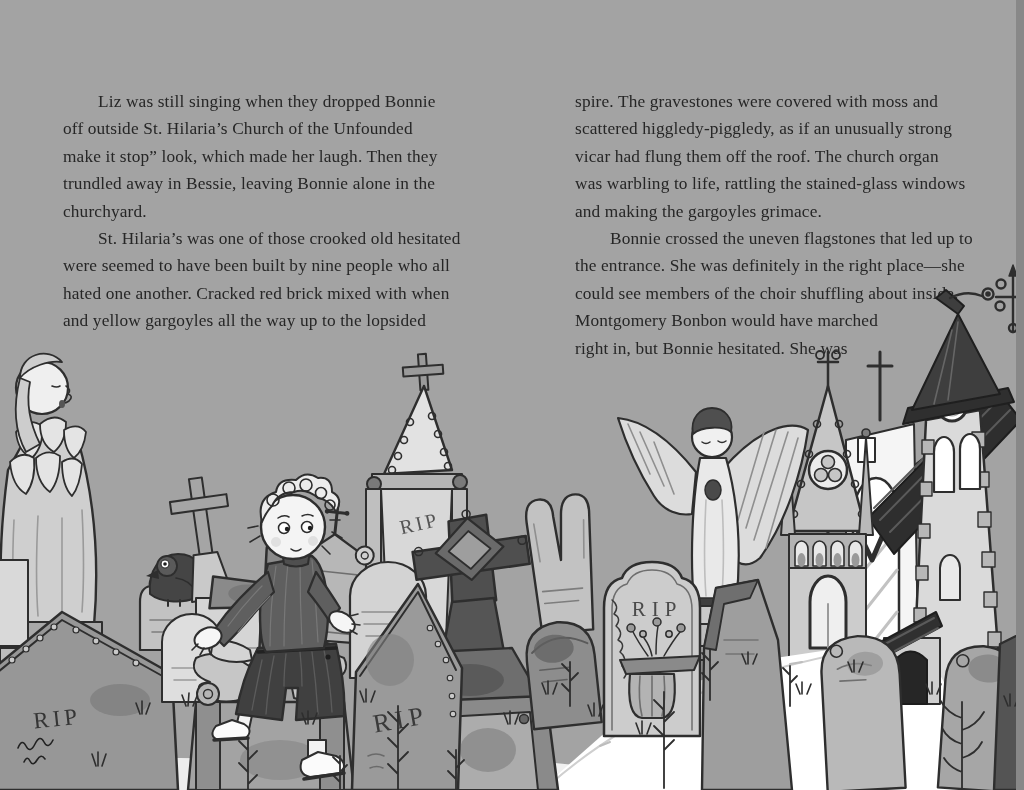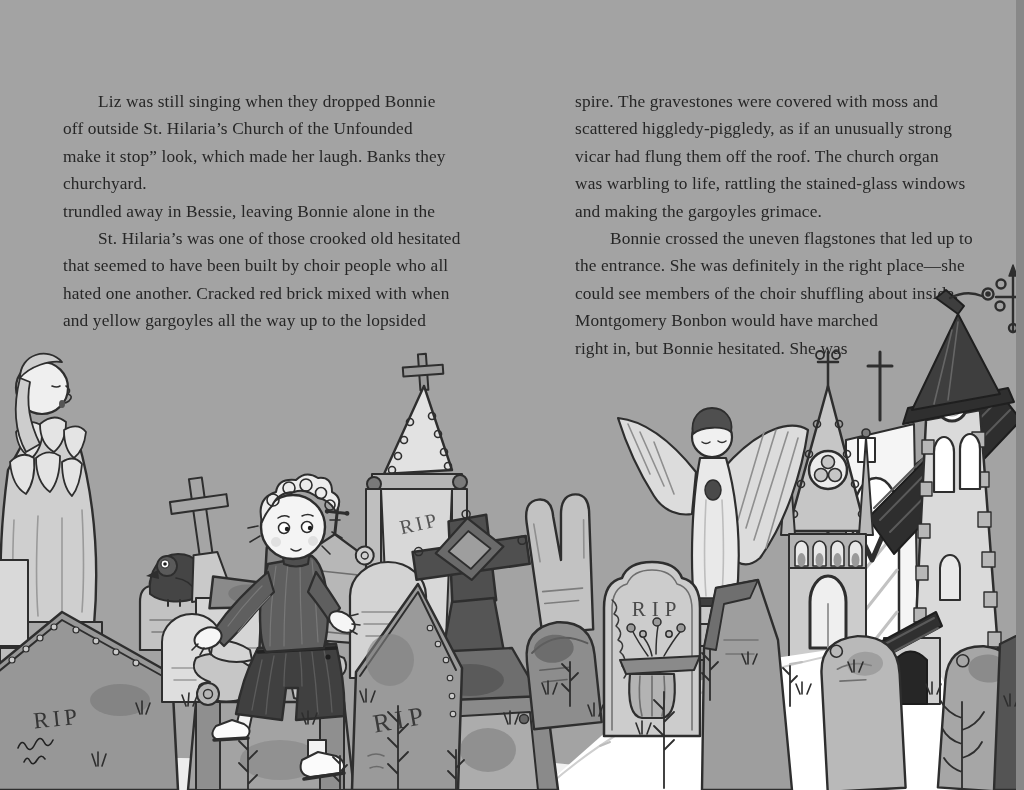--- a/index.html
+++ b/index.html
@@ -17,27 +17,27 @@
 </style>
 </head>
 <body>
 
 <div id="page">
 
   <div id="col-left" class="text-col">
       <div class="para indent">
         <div class="line">Liz was still singing when they dropped Bonnie</div>
         <div class="line">off outside St. Hilaria’s Church of the Unfounded</div>
-        <div class="line">make it stop” look, which made her laugh. Banks they</div>
+        <div class="line">make it stop” look, which made her laugh. Then they</div>
+        <div class="line">trundled away in Bessie, leaving Bonnie alone in the</div>
         <div class="line">churchyard.</div>
-        <div class="line">trundled away in Bessie, leaving Bonnie alone in the</div>
       </div>
       <div class="para indent">
         <div class="line">St. Hilaria’s was one of those crooked old hesitated</div>
-        <div class="line">that seemed to have been built by choir people who all</div>
+        <div class="line">were seemed to have been built by nine people who all</div>
         <div class="line">hated one another. Cracked red brick mixed with when</div>
         <div class="line">and yellow gargoyles all the way up to the lopsided</div>
       </div>
     </div>
   <div id="col-right" class="text-col">
       <div class="para">
         <div class="line">spire. The gravestones were covered with moss and</div>
         <div class="line">scattered higgledy-piggledy, as if an unusually strong</div>
         <div class="line">vicar had flung them off the roof. The church organ</div>
         <div class="line">was warbling to life, rattling the stained-glass windows</div>

